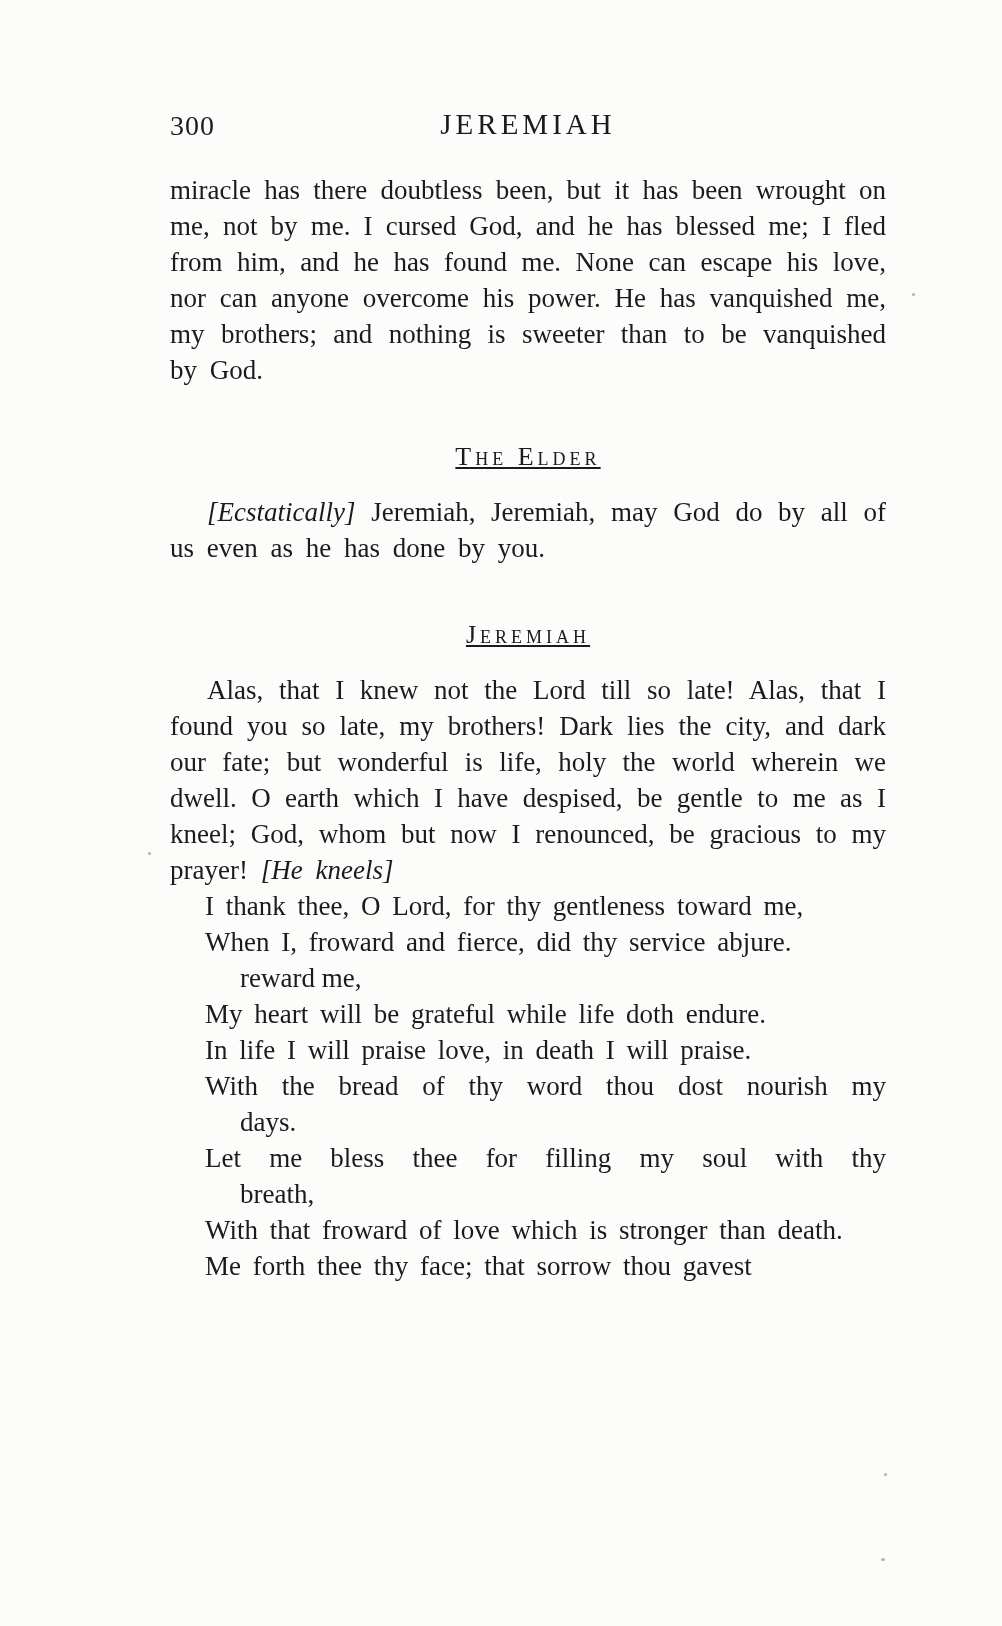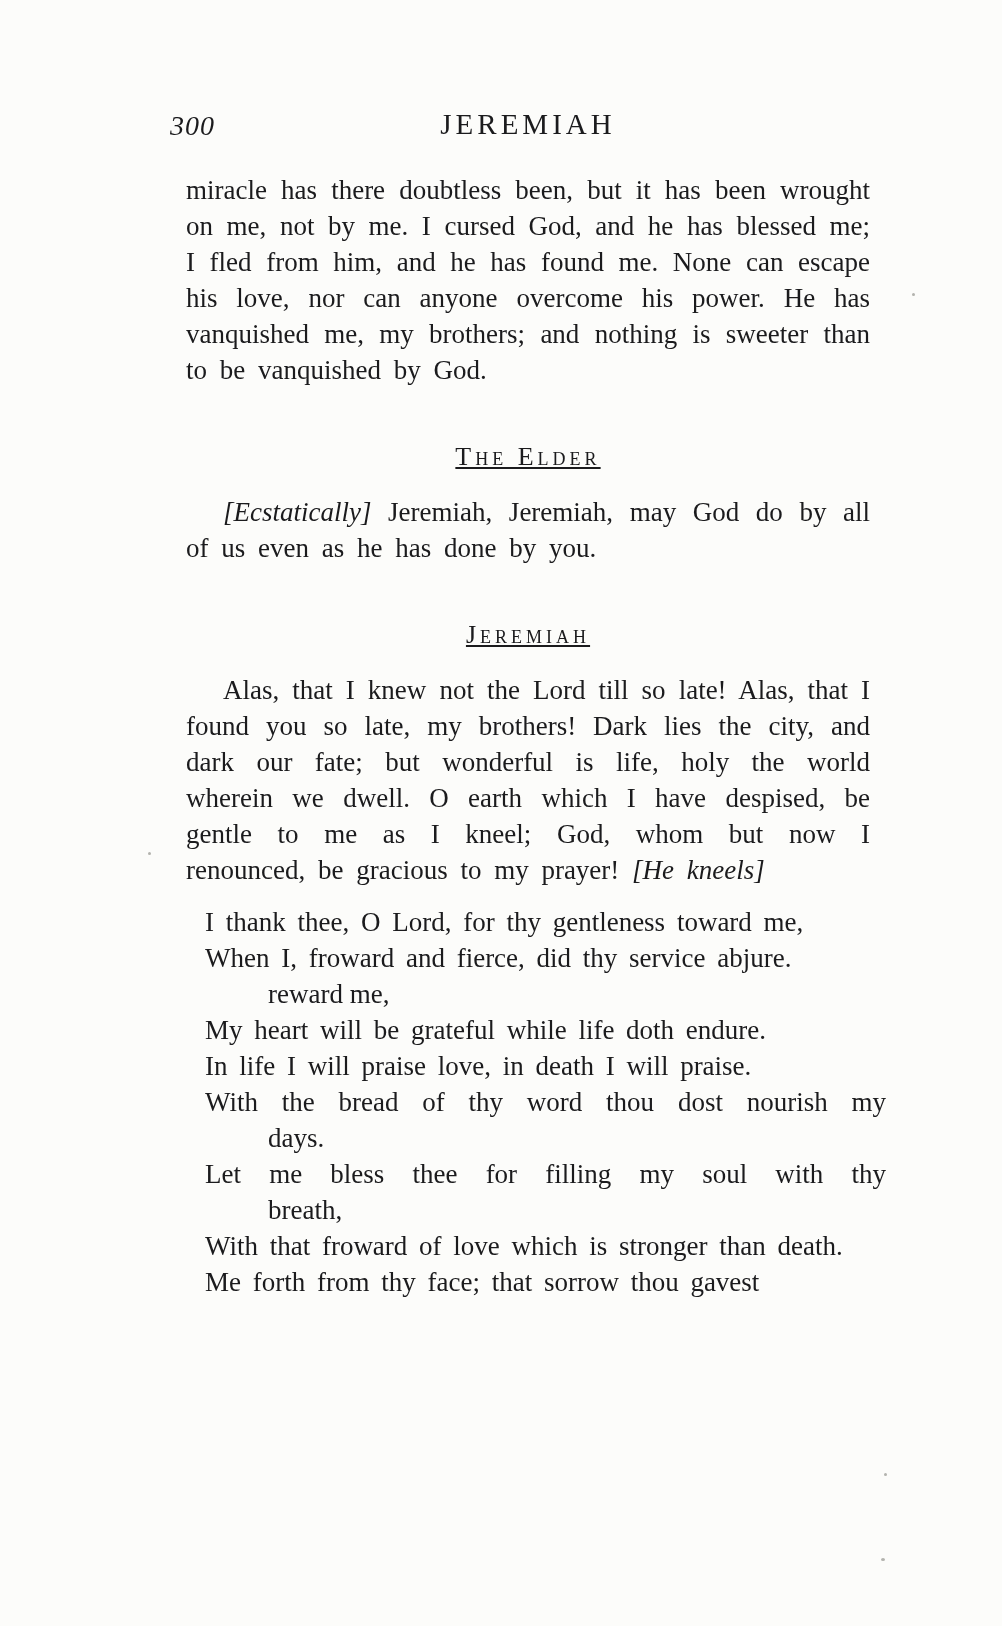--- a/index.html
+++ b/index.html
@@ -26,30 +26,29 @@
     position: relative;
     height: 42px;
     margin-bottom: 24px;
   }
   .folio {
     position: absolute;
     left: 0;
     top: 4px;
     font-size: 28px;
     letter-spacing: 1px;
-    font-style: italic;
   }
   .running-header {
     text-align: center;
     font-size: 29px;
     letter-spacing: 4px;
     padding-top: 2px;
   }
   .para {
-    margin: 16px;
+    margin: 0;
     font-size: 27px;
     line-height: 36px;
     text-align: justify;
     word-spacing: 6px;
   }
   .indent {
     text-indent: 37px;
   }
   .italic {
     font-style: italic;
@@ -73,21 +72,21 @@
     margin-left: 35px;
     font-size: 27px;
     line-height: 36px;
     word-spacing: 5px;
   }
   .verse-first.wraps {
     text-align: justify;
     text-align-last: justify;
   }
   .verse-cont {
-    margin-left: 98px;
+    margin-left: 70px;
     font-size: 27px;
     line-height: 36px;
   }
   .verse-cont:empty {
     display: none;
   }
   .speck {
     position: absolute;
     background: #777770;
     border-radius: 50%;
@@ -151,21 +150,21 @@
         <div class="verse-cont">breath,</div>
       </div>
 
       <div class="verse-line">
         <div class="verse-first">With that froward of love which is stronger than death.</div>
 
       </div>
 
 
       <div class="verse-line">
-        <div class="verse-first">Me forth from thy face; that sorrow thou gavest</div>
+        <div class="verse-first">Me forth thee thy face; that sorrow thou gavest</div>
 
       </div>
 
     </div>
   </div>
 
   <div class="speck" style="left:912px; top:293px; width:3px; height:3px;"></div>
   <div class="speck" style="left:148px; top:852px; width:3px; height:3px;"></div>
   <div class="speck" style="left:884px; top:1473px; width:3px; height:3px;"></div>
   <div class="speck" style="left:881px; top:1558px; width:4px; height:3px;"></div>

